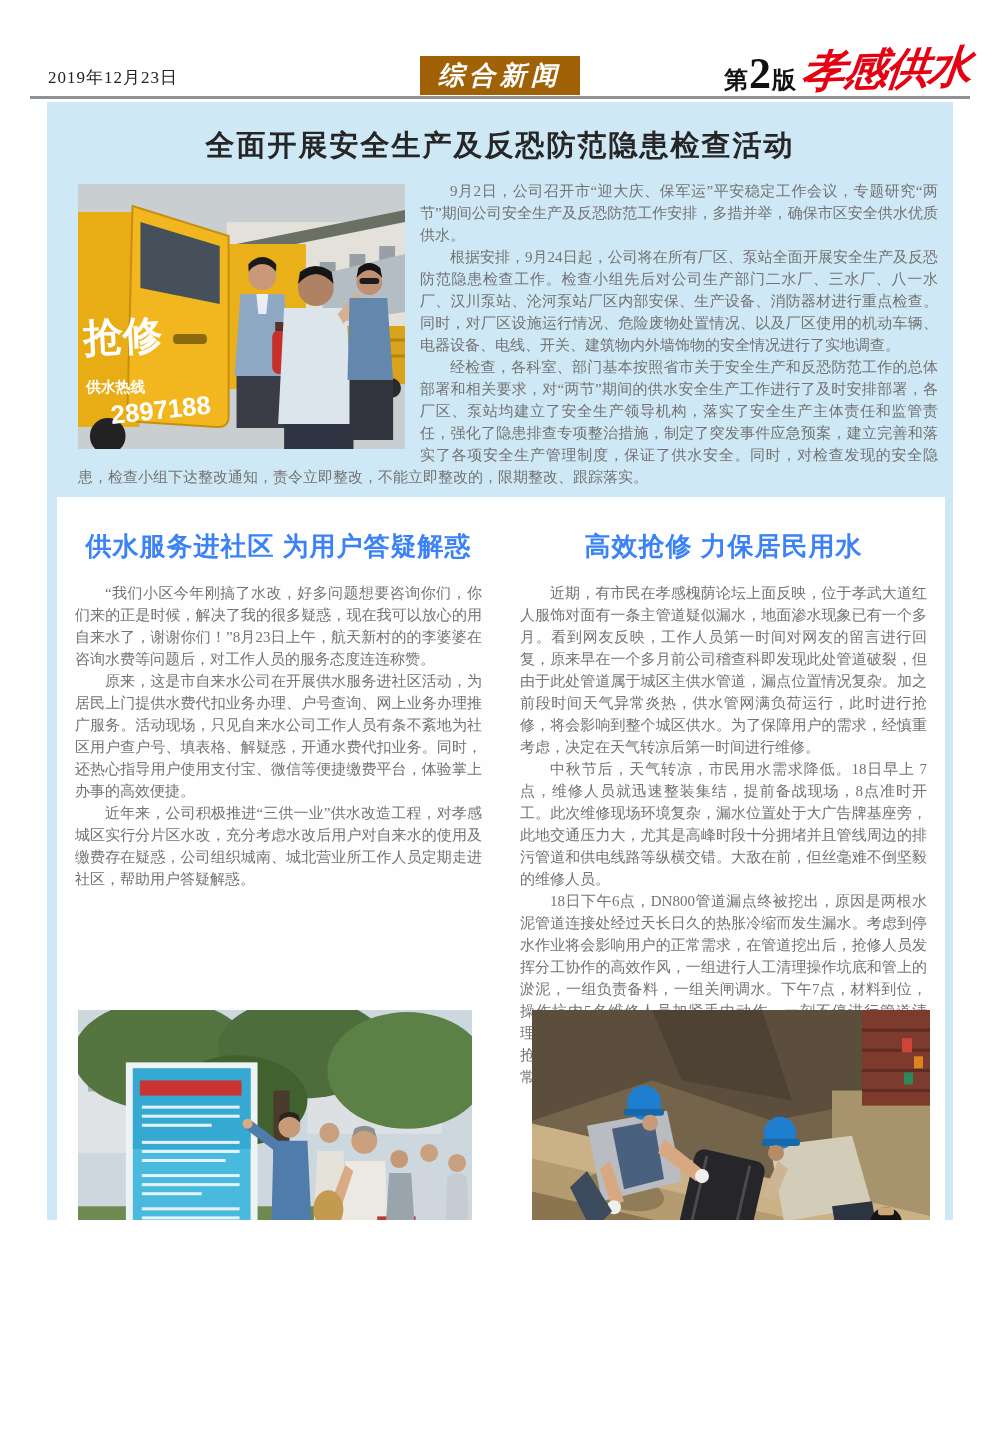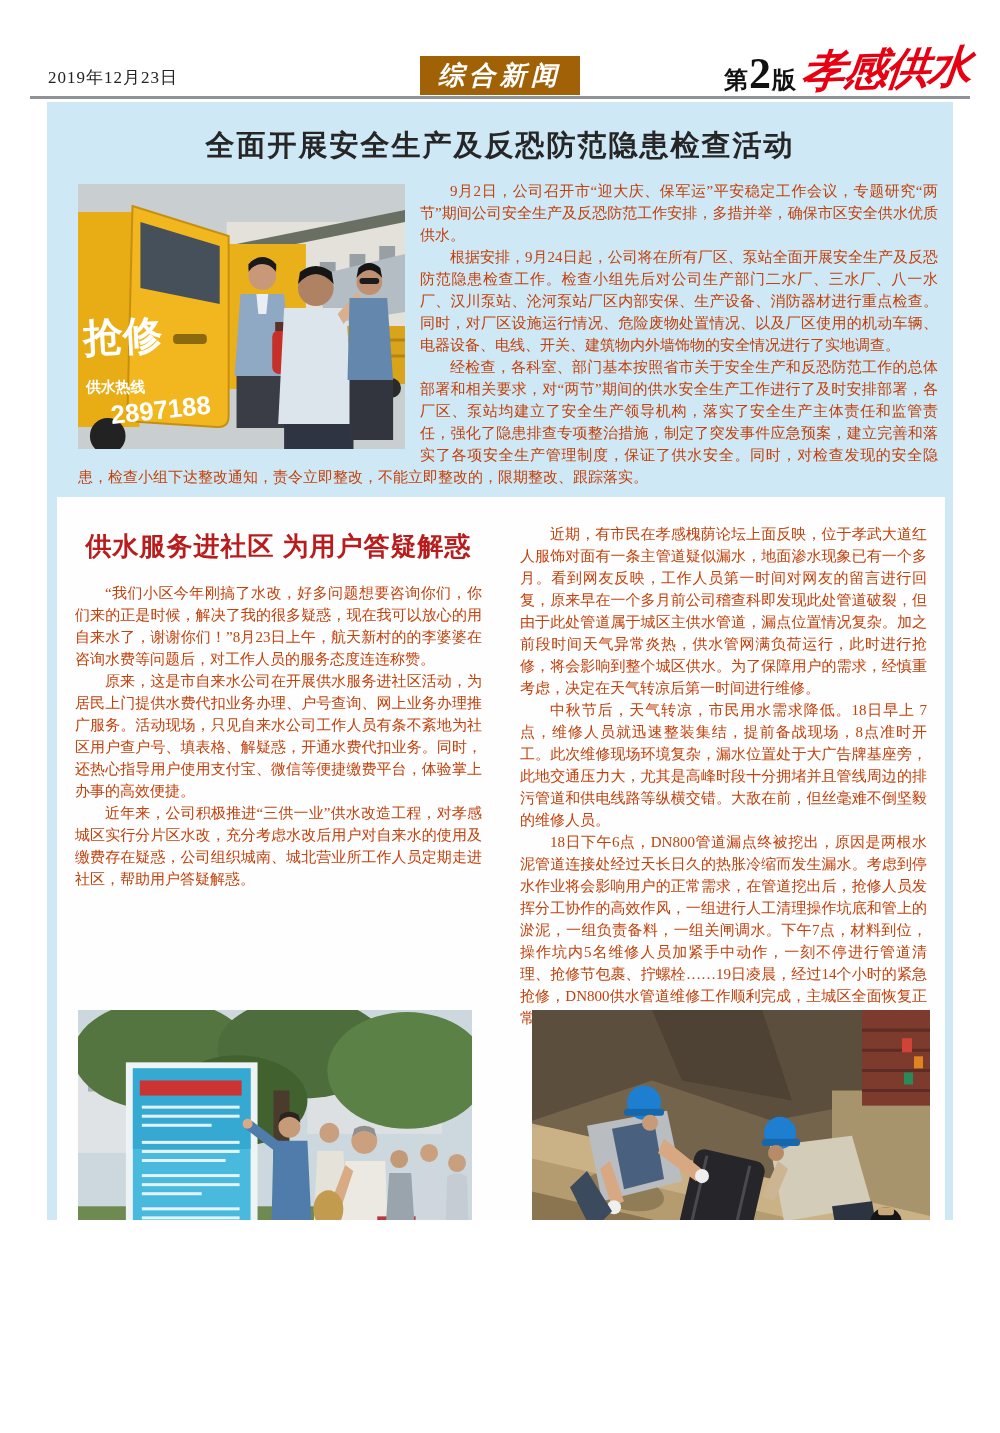--- a/index.html
+++ b/index.html
@@ -29,29 +29,29 @@
 
   
   .blue-panel { position:absolute; left:47px; top:102px; width:906px; height:1258px; background:#cfe8f6; }
   .top-title {
     text-align:center; padding-top:24px; font-family:Liberation Sans, sans-serif;
     font-weight:bold; font-size:29px; color:#262626; letter-spacing:2px;
   }
   .top-body { margin:14px 15px 0 31px; overflow:hidden; }
   .photo-frame1 { float:left; width:327px; height:265px; margin:4px 15px 6px 0; }
   .photo-frame1 svg, .photo-frame2 svg, .photo-frame3 svg { display:block; width:100%; height:100%; }
-  p.art { font-size:15px; line-height:22px; text-align:justify; text-indent:2em; color:#c2410c; }
+  p.art { font-size:15px; line-height:22px; text-align:justify; text-indent:2em; color:#737373; }
 
   
   .white-panel { position:absolute; left:57px; top:497px; width:888px; height:855px; background:#fefefe; }
   .cols { display:flex; gap:38px; padding:26px 18px 0 18px; }
   .col { width:407px; }
   .col-title {
     text-align:center; font-family:"Liberation Sans", sans-serif; font-weight:bold;
-    font-size:26px; color:#b91c1c; letter-spacing:1px; margin:6px 0 18px 0;
+    font-size:26px; color:#3b82f6; letter-spacing:1px; margin:6px 0 18px 0;
   }
   .photo-frame2 { position:absolute; left:78px; top:1010px; width:394px; height:302px; }
   .photo-frame3 { position:absolute; left:532px; top:1010px; width:398px; height:302px; }
 
   svg text { font-family:"Liberation Sans", sans-serif; }
 </style>
 </head>
 <body>
 
 <div class="page">
@@ -120,20 +120,21 @@
 
   <div class="white-panel">
     <div class="cols">
       <div class="col">
         <div class="col-title">供水服务进社区 为用户答疑解惑</div>
         <p class="art">“我们小区今年刚搞了水改，好多问题想要咨询你们，你们来的正是时候，解决了我的很多疑惑，现在我可以放心的用自来水了，谢谢你们！”8月23日上午，航天新村的的李婆婆在咨询水费等问题后，对工作人员的服务态度连连称赞。</p>
         <p class="art">原来，这是市自来水公司在开展供水服务进社区活动，为居民上门提供水费代扣业务办理、户号查询、网上业务办理推广服务。活动现场，只见自来水公司工作人员有条不紊地为社区用户查户号、填表格、解疑惑，开通水费代扣业务。同时，还热心指导用户使用支付宝、微信等便捷缴费平台，体验掌上办事的高效便捷。</p>
         <p class="art">近年来，公司积极推进“三供一业”供水改造工程，对孝感城区实行分片区水改，充分考虑水改后用户对自来水的使用及缴费存在疑惑，公司组织城南、城北营业所工作人员定期走进社区，帮助用户答疑解惑。</p>
       </div>
       <div class="col">
+        <div class="col-title">高效抢修 力保居民用水</div>
         <p class="art">近期，有市民在孝感槐荫论坛上面反映，位于孝武大道红人服饰对面有一条主管道疑似漏水，地面渗水现象已有一个多月。看到网友反映，工作人员第一时间对网友的留言进行回复，原来早在一个多月前公司稽查科即发现此处管道破裂，但由于此处管道属于城区主供水管道，漏点位置情况复杂。加之前段时间天气异常炎热，供水管网满负荷运行，此时进行抢修，将会影响到整个城区供水。为了保障用户的需求，经慎重考虑，决定在天气转凉后第一时间进行维修。</p>
         <p class="art">中秋节后，天气转凉，市民用水需求降低。18日早上 7点，维修人员就迅速整装集结，提前备战现场，8点准时开工。此次维修现场环境复杂，漏水位置处于大广告牌基座旁，此地交通压力大，尤其是高峰时段十分拥堵并且管线周边的排污管道和供电线路等纵横交错。大敌在前，但丝毫难不倒坚毅的维修人员。</p>
         <p class="art">18日下午6点，DN800管道漏点终被挖出，原因是两根水泥管道连接处经过天长日久的热胀冷缩而发生漏水。考虑到停水作业将会影响用户的正常需求，在管道挖出后，抢修人员发挥分工协作的高效作风，一组进行人工清理操作坑底和管上的淤泥，一组负责备料，一组关闸调水。下午7点，材料到位，操作坑内5名维修人员加紧手中动作，一刻不停进行管道清理、抢修节包裹、拧螺栓……19日凌晨，经过14个小时的紧急抢修，DN800供水管道维修工作顺利完成，主城区全面恢复正常供水。</p>
       </div>
     </div>
   </div>
 
   <div class="photo-frame2">
     <svg viewBox="0 0 395 300" preserveAspectRatio="none">
       <rect width="395" height="300" fill="#cdd8de"></rect>

